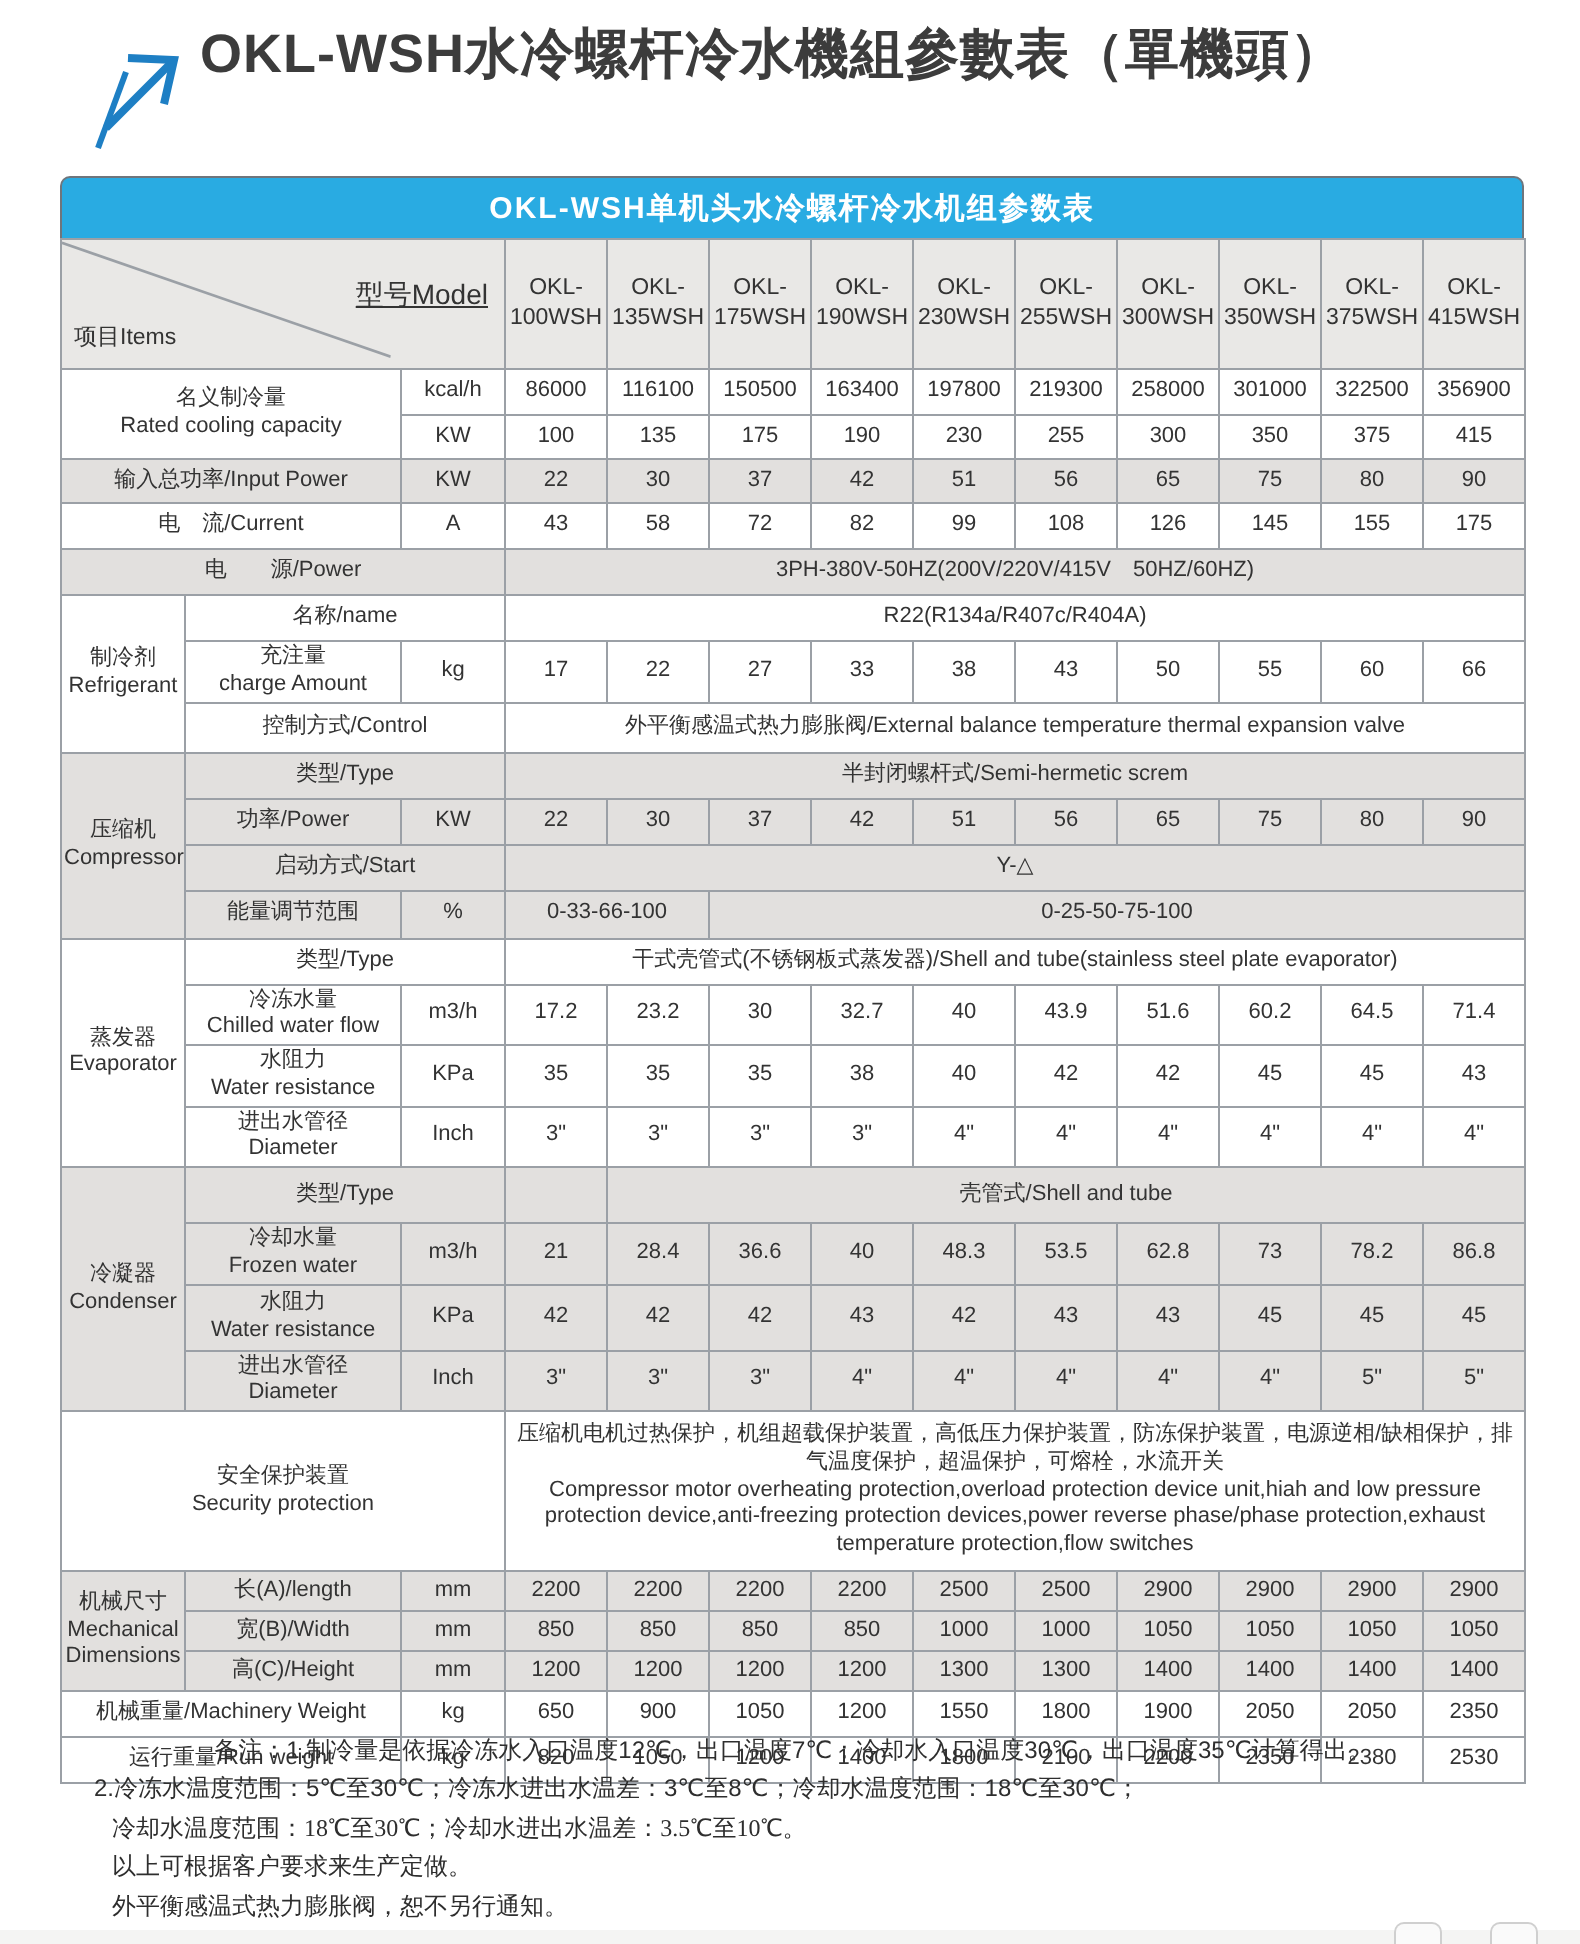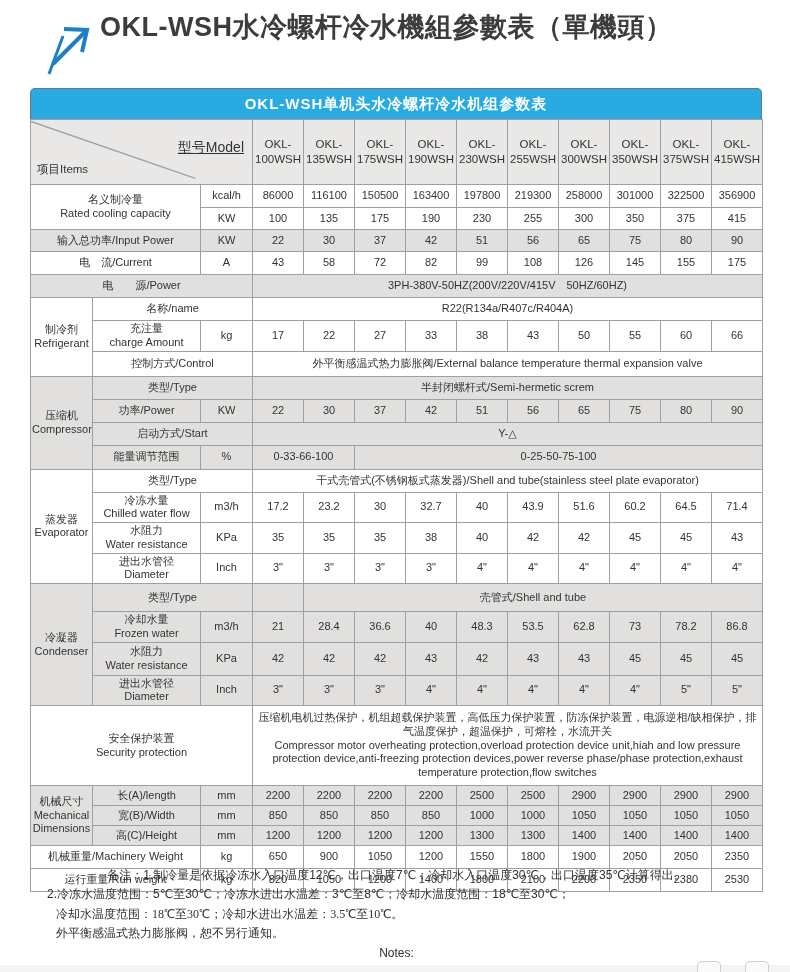--- a/index.html
+++ b/index.html
@@ -411,20 +411,21 @@
             <td class="k-v">2530</td>
           </tr>
         </tbody>
     </table>
   </div>
 
   <div class="notes">
       <div class="ind-0">备注：1.制冷量是依据冷冻水入口温度12℃，出口温度7℃；冷却水入口温度30℃，出口温度35℃计算得出。</div>
       <div class="ind-1">2.冷冻水温度范围：5℃至30℃；冷冻水进出水温差：3℃至8℃；冷却水温度范围：18℃至30℃；</div>
       <div class="ind-2">冷却水温度范围：18℃至30℃；冷却水进出水温差：3.5℃至10℃。</div>
+      <div class="ind-2">以上可根据客户要求来生产定做。</div>
       <div class="ind-2">外平衡感温式热力膨胀阀，恕不另行通知。</div>
       <div class="ind-0">Notes:</div>
     </div>
 
   <div class="bottom-strip">
     <div class="ghost-btn" style="left:697px"></div>
     <div class="ghost-btn" style="left:745px"></div>
   </div>
 
 </div>

